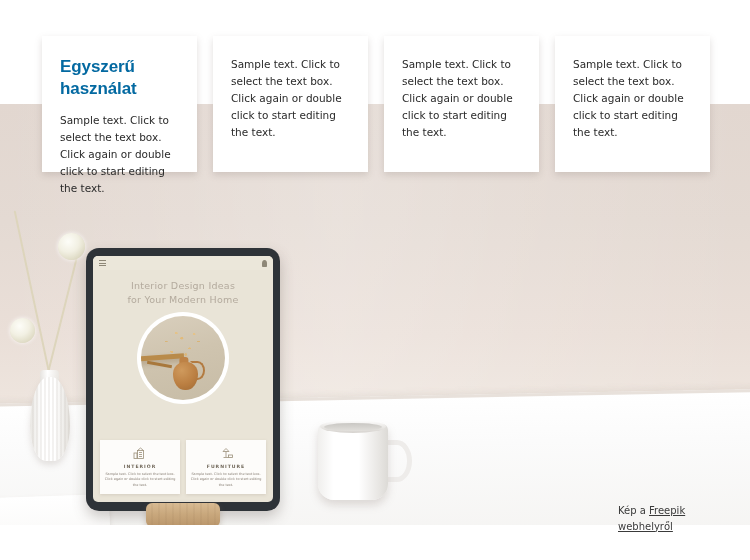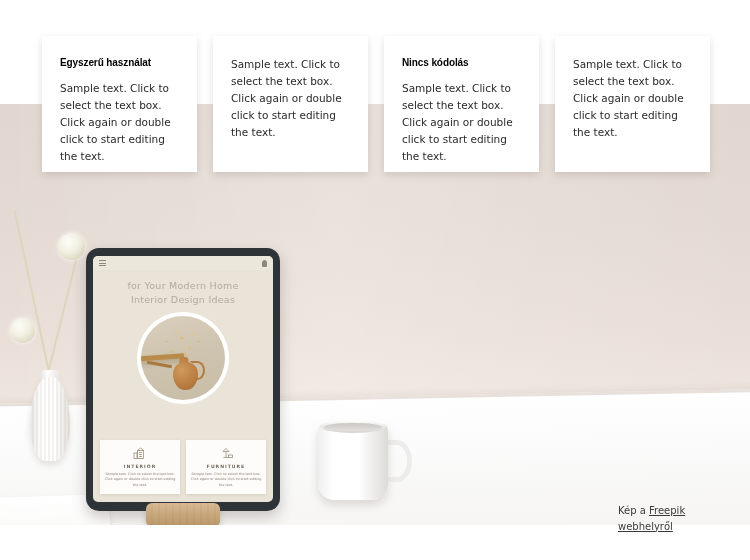--- a/index.html
+++ b/index.html
@@ -397,23 +397,23 @@
     padding: 20px 18px 0 18px;
     box-shadow: 0 3px 7px rgba(120,105,98,0.22);
     pointer-events: auto;
   }
   .card:nth-child(1) { left: 42px; }
   .card:nth-child(2) { left: 213px; }
   .card:nth-child(3) { left: 384px; }
   .card:nth-child(4) { left: 555px; }
 
   .card-title {
-    font-size: 10px;
+    font-size: 17px;
     font-weight: bold;
-    color: #000000;
+    color: #0369a1;
     line-height: 1.32;
     margin: 0 0 11px 0;
     letter-spacing: -0.1px;
   }
   .card-text {
     font-size: 10.5px;
     line-height: 1.62;
     color: #2a2a2a;
     margin: 0;
     font-family: "DejaVu Sans", sans-serif;
@@ -465,22 +465,22 @@
       <div class="t-topbar">
         <span class="t-hamburger">
           <i></i>
             <i></i>
             <i></i>
         </span>
         <span class="t-bell"></span>
       </div>
 
       <div class="t-hero">
+        <span>Interior Design Ideas</span>
         <span>for Your Modern Home</span>
-        <span>Interior Design Ideas</span>
       </div>
 
       <div class="t-circle-wrap">
         <div class="t-circle">
           <div class="shelf"></div>
           <div class="shelf2"></div>
           <div class="grass"></div>
           <div class="jug-neck"></div>
           <div class="jug-handle"></div>
           <div class="jug"></div>
@@ -538,21 +538,20 @@
   <div class="card">
     <h3 class="card-title">Egyszerű használat</h3>
     <p class="card-text">Sample text. Click to select the text box. Click again or double click to start editing the text.</p>
   </div>
 
   <div class="card">
     <p class="card-text">Sample text. Click to select the text box. Click again or double click to start editing the text.</p>
   </div>
 
   <div class="card">
-    <h3 class="card-title">Nincs kódolás</h3>
     <p class="card-text">Sample text. Click to select the text box. Click again or double click to start editing the text.</p>
   </div>
 
   <div class="card">
     <p class="card-text">Sample text. Click to select the text box. Click again or double click to start editing the text.</p>
   </div>
 
 </div>
 
 <div class="attribution"><span>Kép a </span><a href="#">Freepik webhelyről</a></div>

